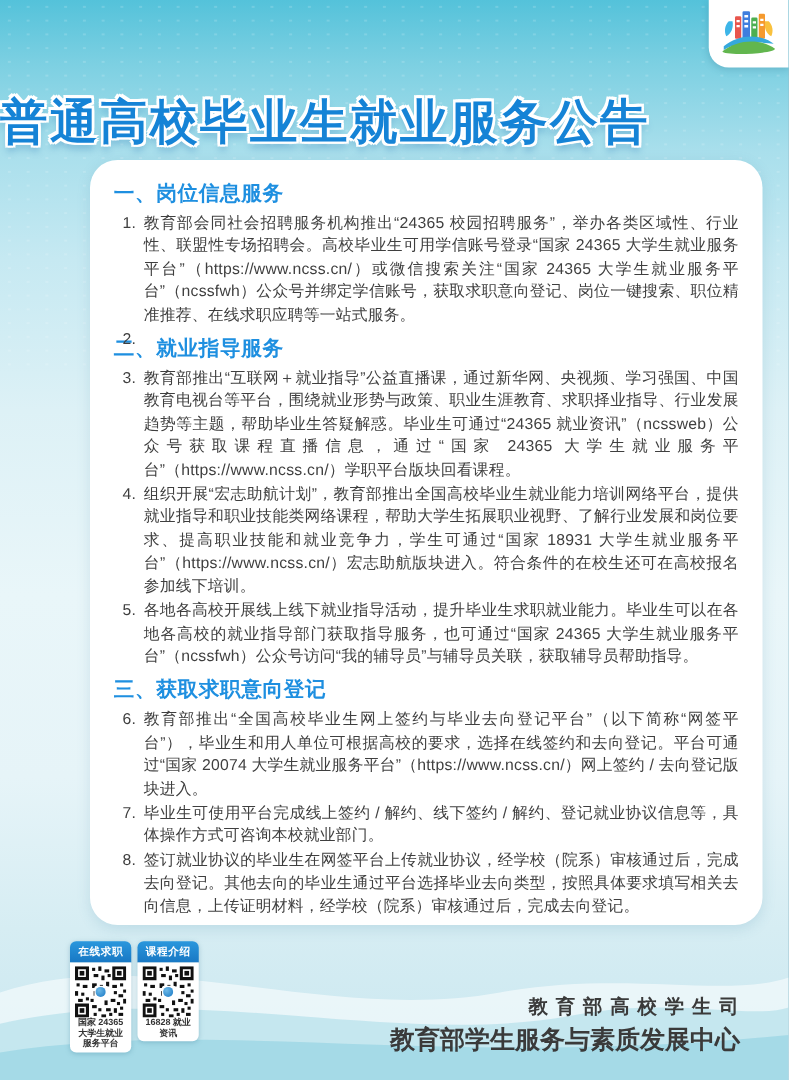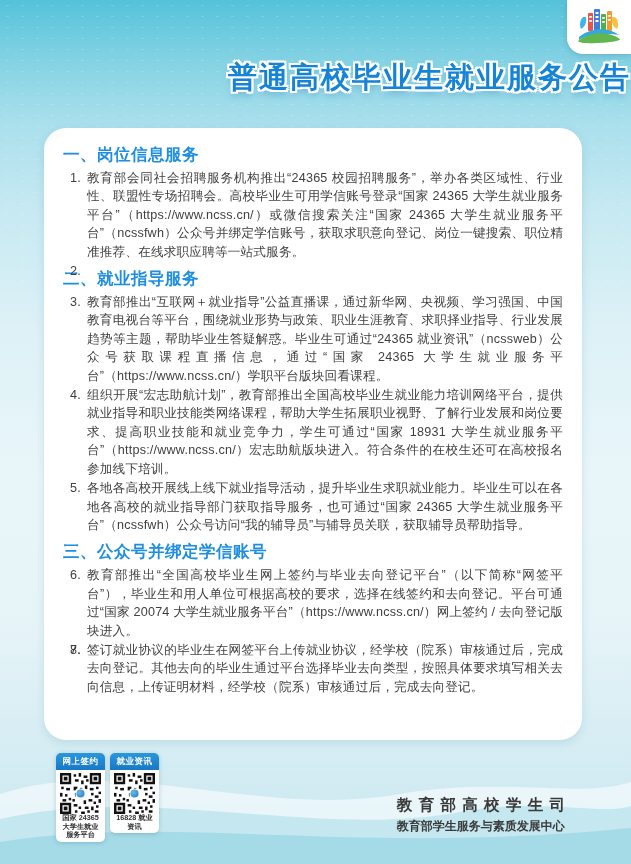--- a/index.html
+++ b/index.html
@@ -32,34 +32,34 @@
     width:64px; height:54px;
     background:#ffffff;
     border-radius:0 0 0 16px;
     box-shadow:0 2px 6px rgba(40,110,140,.25);
     display:flex; align-items:center; justify-content:center;
   }
   .logo-badge svg { width:44px; height:40px; }
 
   
   .page-title {
-    position:absolute; top:58px; left:0; width:100%;
-    text-align:right;
-    font-size:29px; font-weight:bold; letter-spacing:2px;
+    position:absolute; top:72px; left:0; width:100%;
+    text-align:left;
+    font-size:38px; font-weight:bold; letter-spacing:2px;
     color:#1583d6;
     text-shadow:
       -2px -2px 0 #fff, 2px -2px 0 #fff, -2px 2px 0 #fff, 2px 2px 0 #fff,
       0 -2px 0 #fff, 0 2px 0 #fff, -2px 0 0 #fff, 2px 0 0 #fff,
       0 5px 6px rgba(21,100,170,.35);
     white-space:nowrap;
   }
 
   
   .card {
-    position:absolute; top:128px; left:44px;
+    position:absolute; top:128px; left:72px;
     width:538px; height:612px;
     background:#ffffff;
     border-radius:22px;
     box-shadow:0 3px 10px rgba(70,140,170,.18);
     padding:16px 19px 12px 19px;
     overflow:hidden;
   }
   .section-title {
     color:#1e8fe0;
     font-size:16.5px;
@@ -117,29 +117,29 @@
   .qr-caption {
     margin-top:0;
     font-size:7.2px; line-height:8.5px;
     font-weight:bold;
     color:#333;
     text-align:center;
   }
   .footer-sign {
     margin-left:auto;
     margin-top:42px;
-    margin-right:28px;
-    text-align:left;
+    margin-right:2px;
+    text-align:right;
     color:#3a3a3a;
   }
   .footer-line1 {
     font-size:15.5px; font-weight:bold; letter-spacing:1px; white-space:nowrap;
   }
   .footer-line2 {
-    font-size:12px; font-weight:bold; margin-top:2px; white-space:nowrap;
+    font-size:20px; font-weight:bold; margin-top:2px; white-space:nowrap;
   }
 </style>
 </head>
 <body>
 
 <div class="page">
 
   <div class="header-texture"></div>
 
   <div class="waves">
@@ -197,27 +197,28 @@
         <span class="num">4.</span>
         <span>组织开展“宏志助航计划”，教育部推出全国高校毕业生就业能力培训网络平台，提供就业指导和职业技能类网络课程，帮助大学生拓展职业视野、了解行业发展和岗位要求、提高职业技能和就业竞争力，学生可通过“国家 18931 大学生就业服务平台”（https://www.ncss.cn/）宏志助航版块进入。符合条件的在校生还可在高校报名参加线下培训。</span>
       </div>
       <div class="item">
         <span class="num">5.</span>
         <span>各地各高校开展线上线下就业指导活动，提升毕业生求职就业能力。毕业生可以在各地各高校的就业指导部门获取指导服务，也可通过“国家 24365 大学生就业服务平台”（ncssfwh）公众号访问“我的辅导员”与辅导员关联，获取辅导员帮助指导。</span>
       </div>
     </div>
 
     <div class="section">
-      <div class="section-title">三、公众号并绑定学信账号</div>
+      <div class="section-title">三、获取求职意向登记</div>
       <div class="item">
         <span class="num">6.</span>
         <span>教育部推出“全国高校毕业生网上签约与毕业去向登记平台”（以下简称“网签平台”），毕业生和用人单位可根据高校的要求，选择在线签约和去向登记。平台可通过“国家 20074 大学生就业服务平台”（https://www.ncss.cn/）网上签约 / 去向登记版块进入。</span>
       </div>
       <div class="item">
         <span class="num">7.</span>
+        <span>毕业生可使用平台完成线上签约 / 解约、线下签约 / 解约、登记就业协议信息等，具体操作方式可咨询本校就业部门。</span>
       </div>
       <div class="item">
         <span class="num">8.</span>
         <span>签订就业协议的毕业生在网签平台上传就业协议，经学校（院系）审核通过后，完成去向登记。其他去向的毕业生通过平台选择毕业去向类型，按照具体要求填写相关去向信息，上传证明材料，经学校（院系）审核通过后，完成去向登记。</span>
       </div>
     </div>
 
   </div>
 
   <svg width="0" height="0" style="position:absolute">
@@ -270,37 +271,37 @@
         </g>
       </g>
     </defs>
   </svg>
 
   <div class="bottom-row">
 
     <div class="qr-group">
 
       <div class="qr-card">
-        <div class="qr-tab">网上签约</div>
+        <div class="qr-tab">在线求职</div>
         <div class="qr-body">
           <div class="qr-img">
             <svg viewBox="0 0 33 33">
                 <use href="#qrpat"></use>
               </svg>
             <span class="qr-center">
                 <i></i>
               </span>
           </div>
           <div class="qr-caption">国家 24365 大学生就业服务平台</div>
         </div>
       </div>
 
 
       <div class="qr-card">
-        <div class="qr-tab">就业资讯</div>
+        <div class="qr-tab">课程介绍</div>
         <div class="qr-body">
           <div class="qr-img">
             <svg viewBox="0 0 33 33">
                 <use href="#qrpat"></use>
               </svg>
             <span class="qr-center">
                 <i></i>
               </span>
           </div>
           <div class="qr-caption">16828 就业资讯</div>

